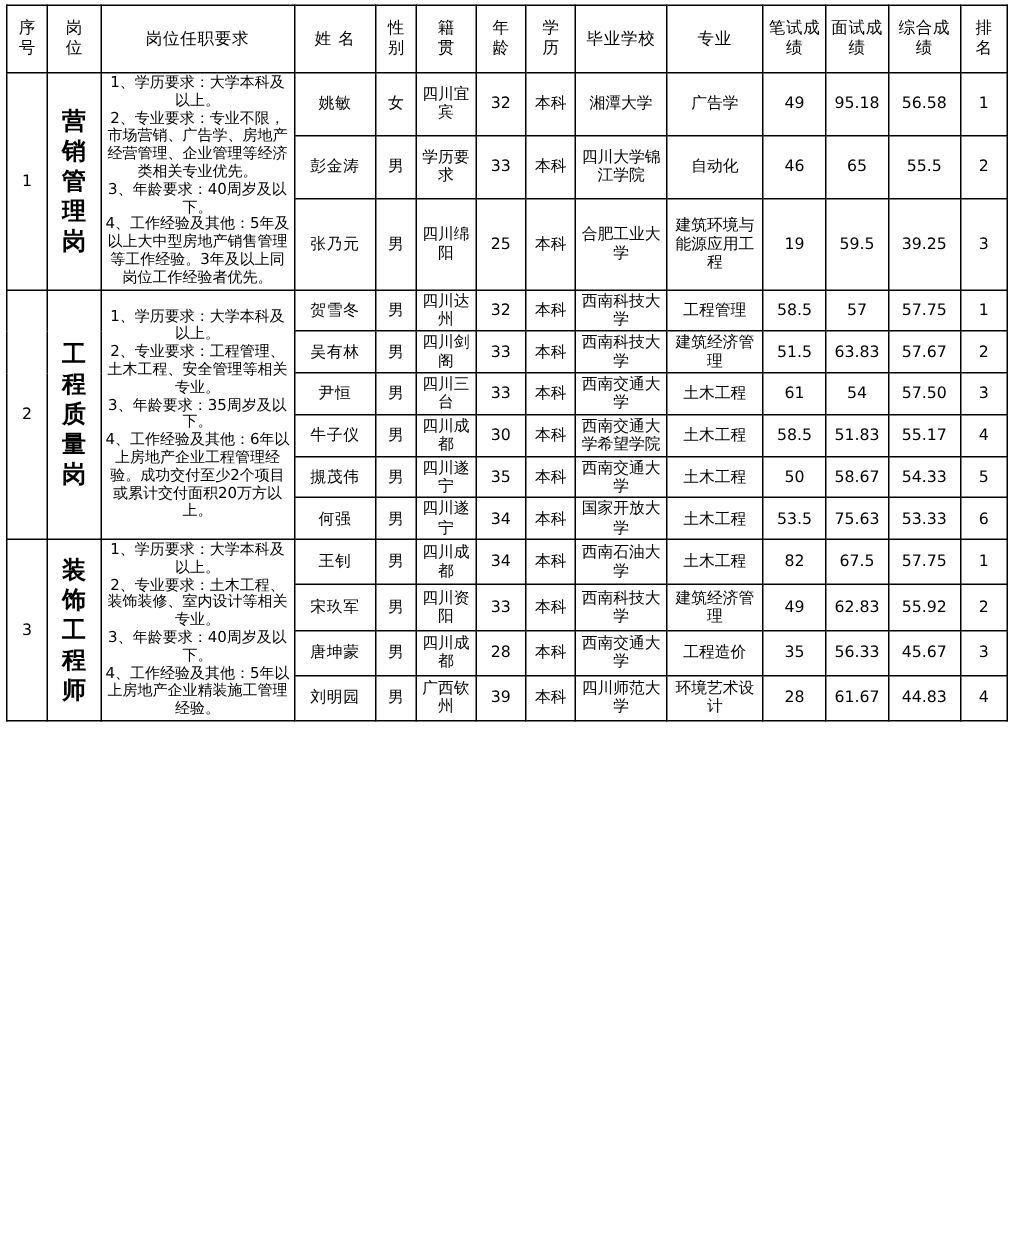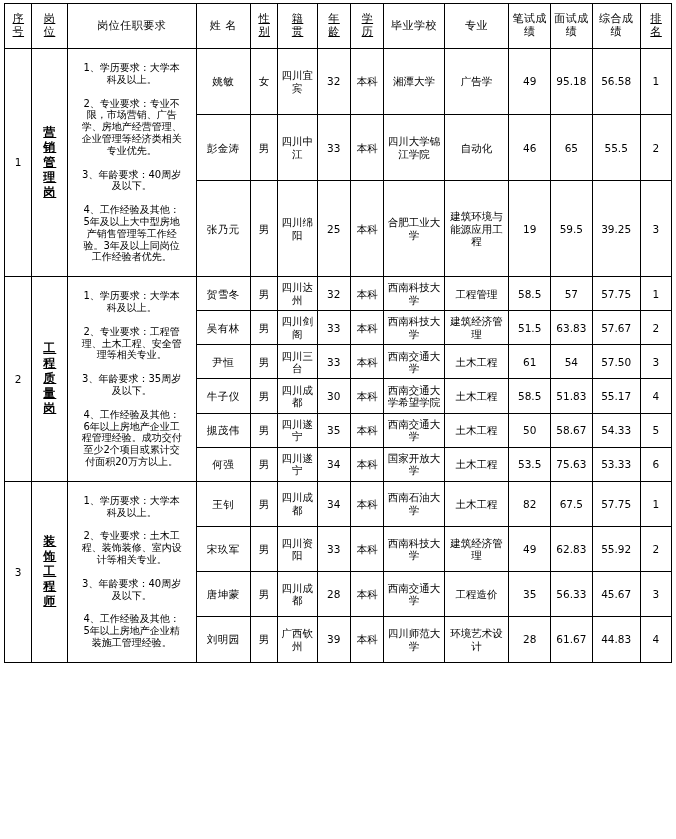--- a/index.html
+++ b/index.html
@@ -54,38 +54,37 @@
   col.c-major  { width: 62px; }
   col.c-written{ width: 40px; }
   col.c-inter  { width: 40px; }
   col.c-total  { width: 46px; }
   col.c-rank   { width: 30px; }
 
   .vert {
     font-weight: bold;
     letter-spacing: 1px;
     line-height: 1.25;
-    font-size: 12px;
+    font-size: 16px;
   }
   .vert-narrow {
     
     width: 1em;
     margin: 0 auto;
     word-break: break-all;
     text-align: center;
-    text-decoration: underline;
   }
   .req {
     text-align: left;
     font-size: 10px;
     line-height: 1.32;
     padding: 4px 3px;
   }
   .req p {
-    margin: 12px;
+    margin: 0;
     text-indent: 0;
   }
   .nm { letter-spacing: 0.5px; }
   .num { font-size: 10.5px; }
   .post-cell {
     padding: 2px 0;
   }
 </style>
 </head>
 <body>
@@ -160,21 +159,21 @@
           <td>湘潭大学</td>
           <td>广告学</td>
           <td class="num">49</td>
           <td class="num">95.18</td>
           <td class="num">56.58</td>
           <td class="num">1</td>
         </tr>
         <tr>
           <td class="nm">彭金涛</td>
           <td>男</td>
-          <td>四川中江</td>
+          <td>学历要求</td>
           <td class="num">33</td>
           <td>本科</td>
           <td>四川大学锦江学院</td>
           <td>自动化</td>
           <td class="num">46</td>
           <td class="num">65</td>
           <td class="num">55.5</td>
           <td class="num">2</td>
         </tr>
         <tr>

